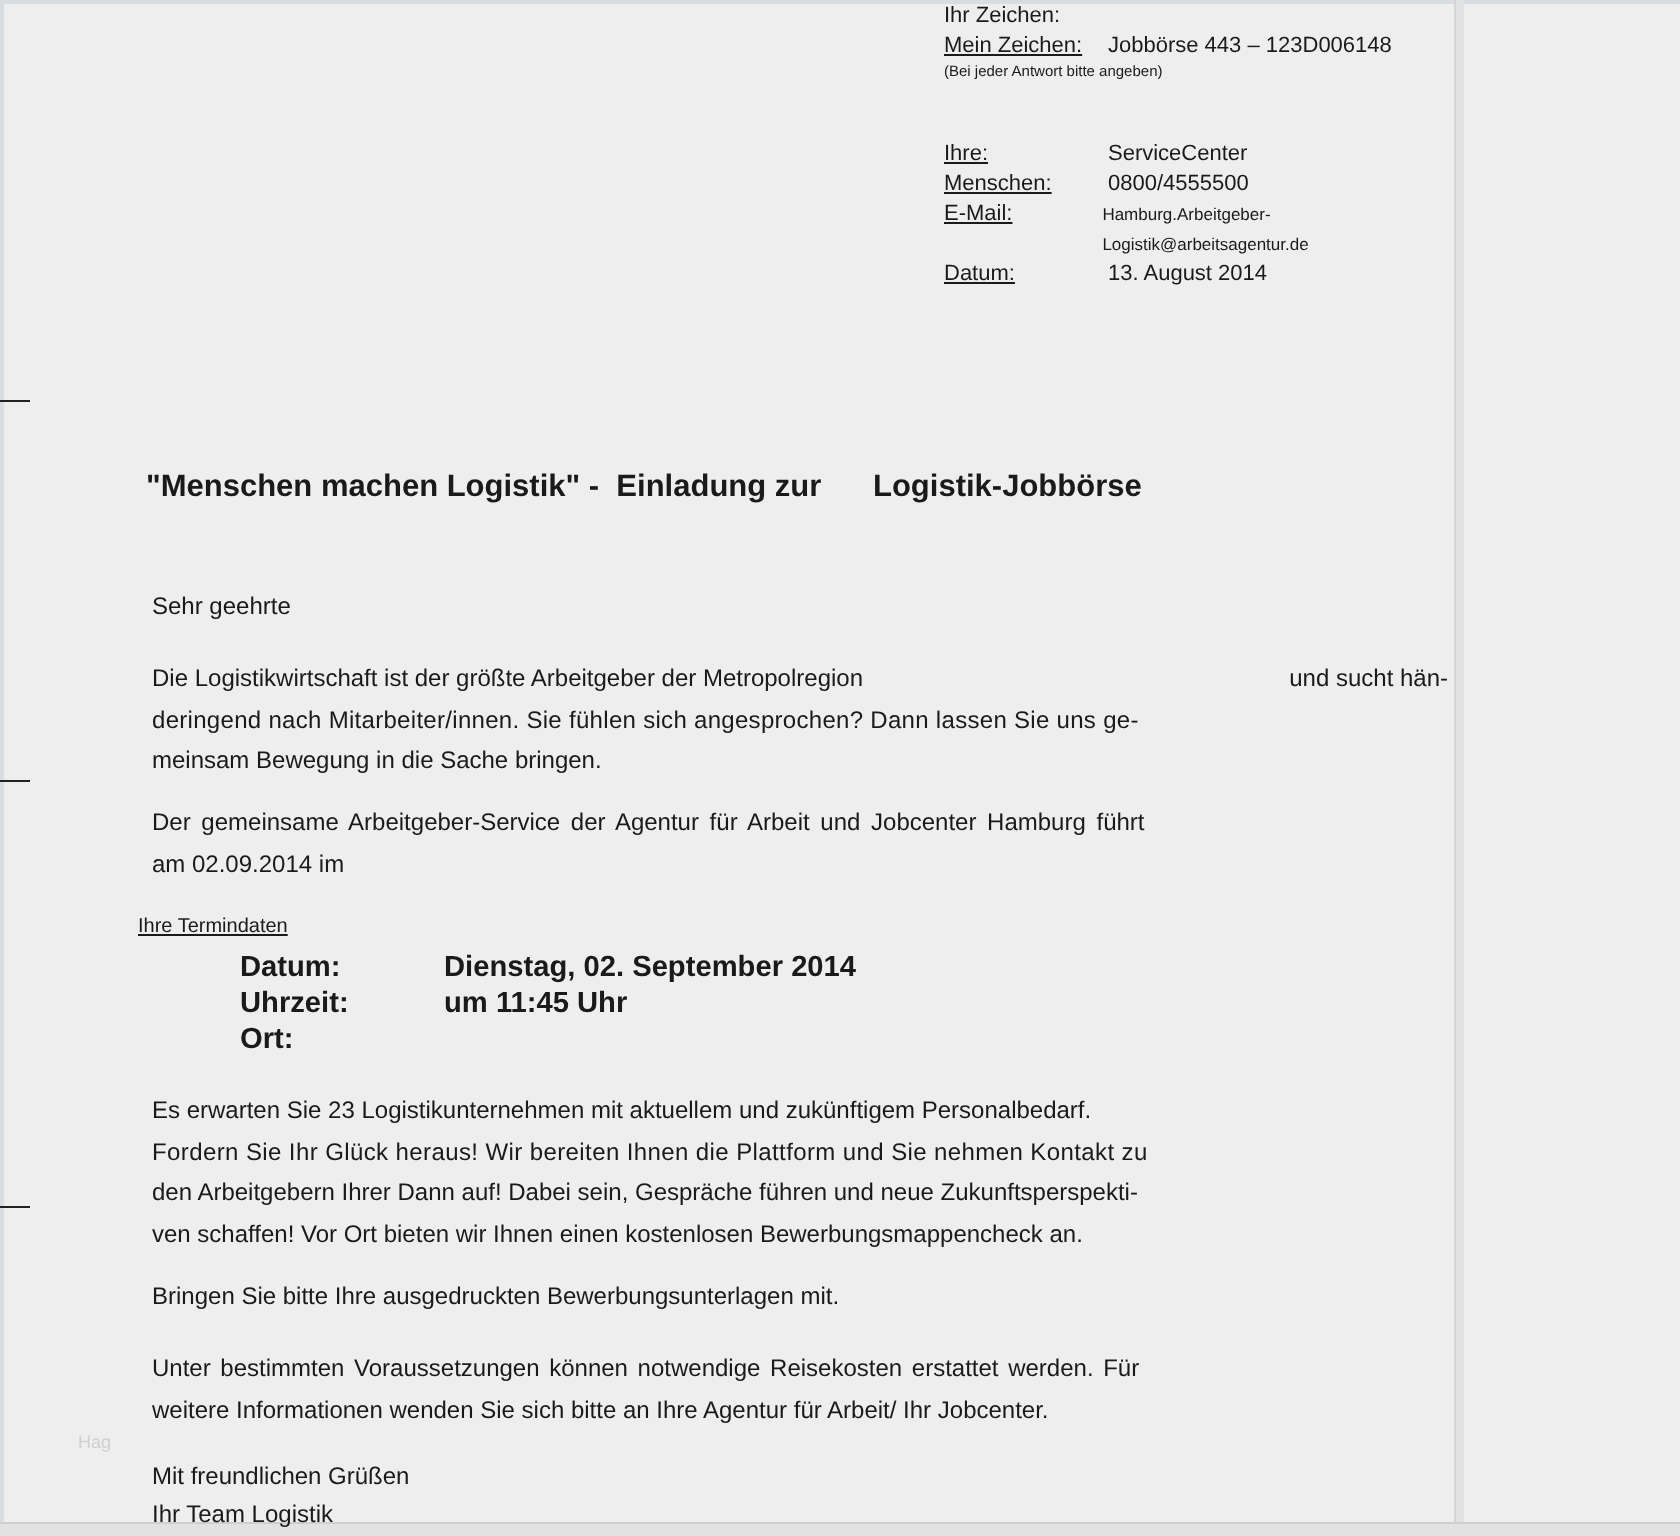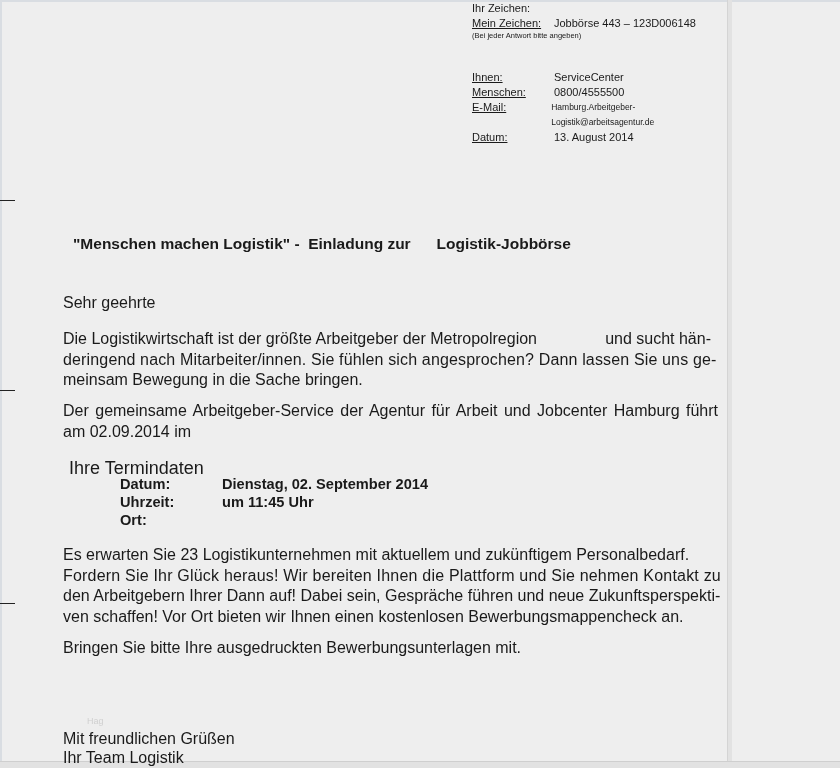--- a/index.html
+++ b/index.html
@@ -14,28 +14,28 @@
   .leftline { position:absolute; left:0; top:0; width:2px; height:768px; background:#d9dde2; }
   .rightline { position:absolute; right:0; top:0; width:4px; height:768px; background:#e2e2e2; border-left:1px solid #d4d4d4; }
   .bottomline { position:absolute; left:0; bottom:0; width:840px; height:6px; background:#e2e2e2; border-top:1px solid #cfcfcf; }
   .fold { position:absolute; left:0; width:15px; height:1px; background:#222; }
   .meta { position:absolute; left:472px; font-size:11px; line-height:15px; }
   .meta .row { display:flex; }
   .meta .lbl { width:82px;text-decoration:underline; }
   .meta .small { font-size:7.5px; line-height:10px; }
   .meta .email { font-size:8.5px; }
   .title { position:absolute; left:73px; top:235px; font-size:15.5px; font-weight:bold; white-space:pre; }
-  .p { position:absolute; left:63px; width:648px; font-size:16px; line-height:20.5px; text-align:justify; }
+  .p { position:absolute; left:76px; width:648px; font-size:12px; line-height:20.5px; text-align:justify; }
   .line { display:block; white-space:nowrap;align-items:center; }
   .just { display:flex; justify-content:space-between; }
-  .termin-head { position:absolute; left:69px; top:458px; font-size:18px; }
+  .termin-head { position:absolute; left:69px; top:458px; font-size:10px; text-decoration:underline; }
   .termin { position:absolute; left:120px; top:475px; font-size:14.6px; font-weight:bold; line-height:18px; }
   .termin .row { display:flex; }
   .termin .lbl { width:102px; }
-  .faint { position:absolute; left:39px; top:716px; font-size:9px; color:#d0d0d0;margin-left:48px; }
+  .faint { position:absolute; left:39px; top:716px; font-size:9px; color:#d0d0d0; }
 </style>
 </head>
 <body>
 
 <div class="page">
   <div class="topline"></div>
   <div class="leftline"></div>
   <div class="rightline"></div>
   <div class="bottomline"></div>
 
@@ -51,21 +51,21 @@
         <span class="lbl">Mein Zeichen:</span>
         <span>Jobbörse 443 – 123D006148</span>
       </div>
     <div class="row small">
         <span>(Bei jeder Antwort bitte angeben)</span>
       </div>
   </div>
 
   <div class="meta" style="top:70px">
     <div class="row">
-        <span class="lbl">Ihnen:</span>
+        <span class="lbl">Ihre:</span>
         <span>ServiceCenter</span>
       </div>
     <div class="row">
         <span class="lbl">Menschen:</span>
         <span>0800/4555500</span>
       </div>
     <div class="row">
         <span class="lbl">E-Mail:</span>
         <span class="email">Hamburg.Arbeitgeber-Logistik@arbeitsagentur.de</span>
       </div>
@@ -111,20 +111,24 @@
 
   <div class="p" style="top:545px">
     <span class="line">Es erwarten Sie 23 Logistikunternehmen mit aktuellem und zukünftigem Personalbedarf.</span>
     <span class="line" style="letter-spacing:0.2px">Fordern Sie Ihr Glück heraus! Wir bereiten Ihnen die Plattform und Sie nehmen Kontakt zu</span>
     <span class="line">den Arbeitgebern Ihrer Dann auf! Dabei sein, Gespräche führen und neue Zukunftsperspekti-</span>
     <span class="line">ven schaffen! Vor Ort bieten wir Ihnen einen kostenlosen Bewerbungsmappencheck an.</span>
   </div>
 
   <div class="p" style="top:638px">Bringen Sie bitte Ihre ausgedruckten Bewerbungsunterlagen mit.</div>
 
+  <div class="p" style="top:674px">
+    <span class="line" style="word-spacing:1.5px">Unter bestimmten Voraussetzungen können notwendige Reisekosten erstattet werden. Für</span>
+    <span class="line">weitere Informationen wenden Sie sich bitte an Ihre Agentur für Arbeit/ Ihr Jobcenter.</span>
+  </div>
 
   <div class="faint">Hag</div>
 
   <div class="p" style="top:729px; line-height:19px">
     <span class="line">Mit freundlichen Grüßen</span>
     <span class="line">Ihr Team Logistik</span>
   </div>
 </div>
 
 </body></html>

